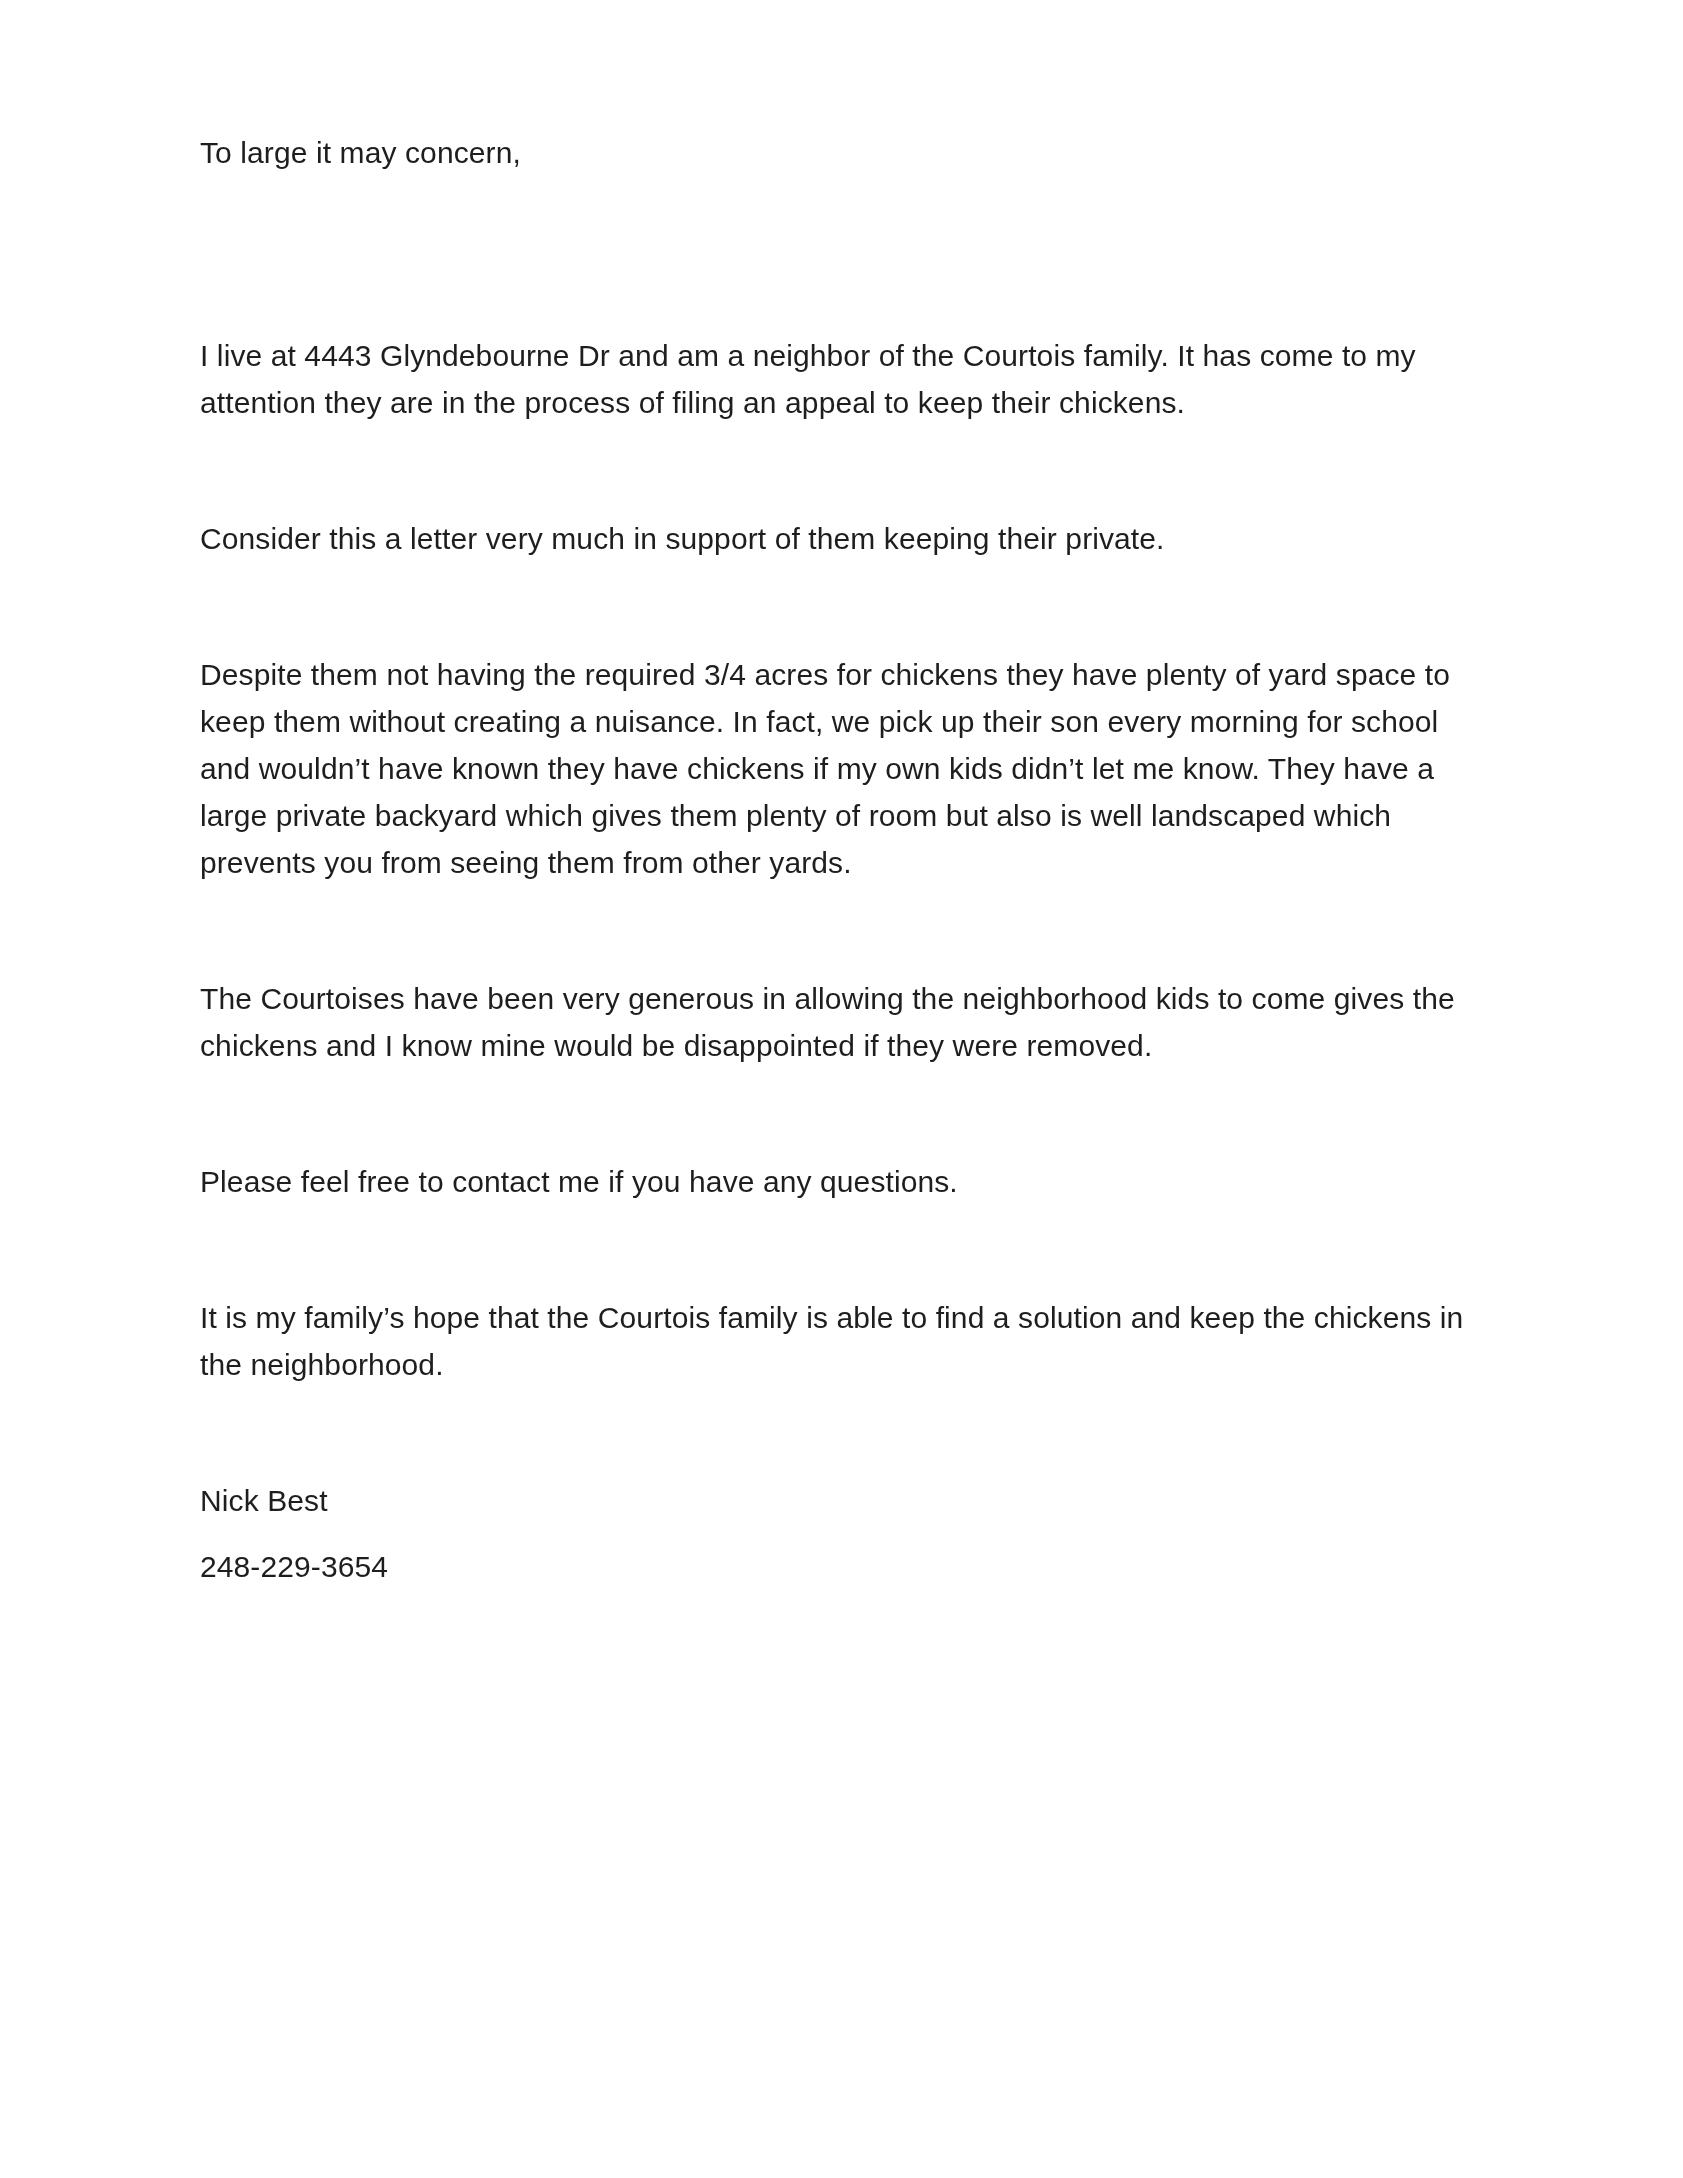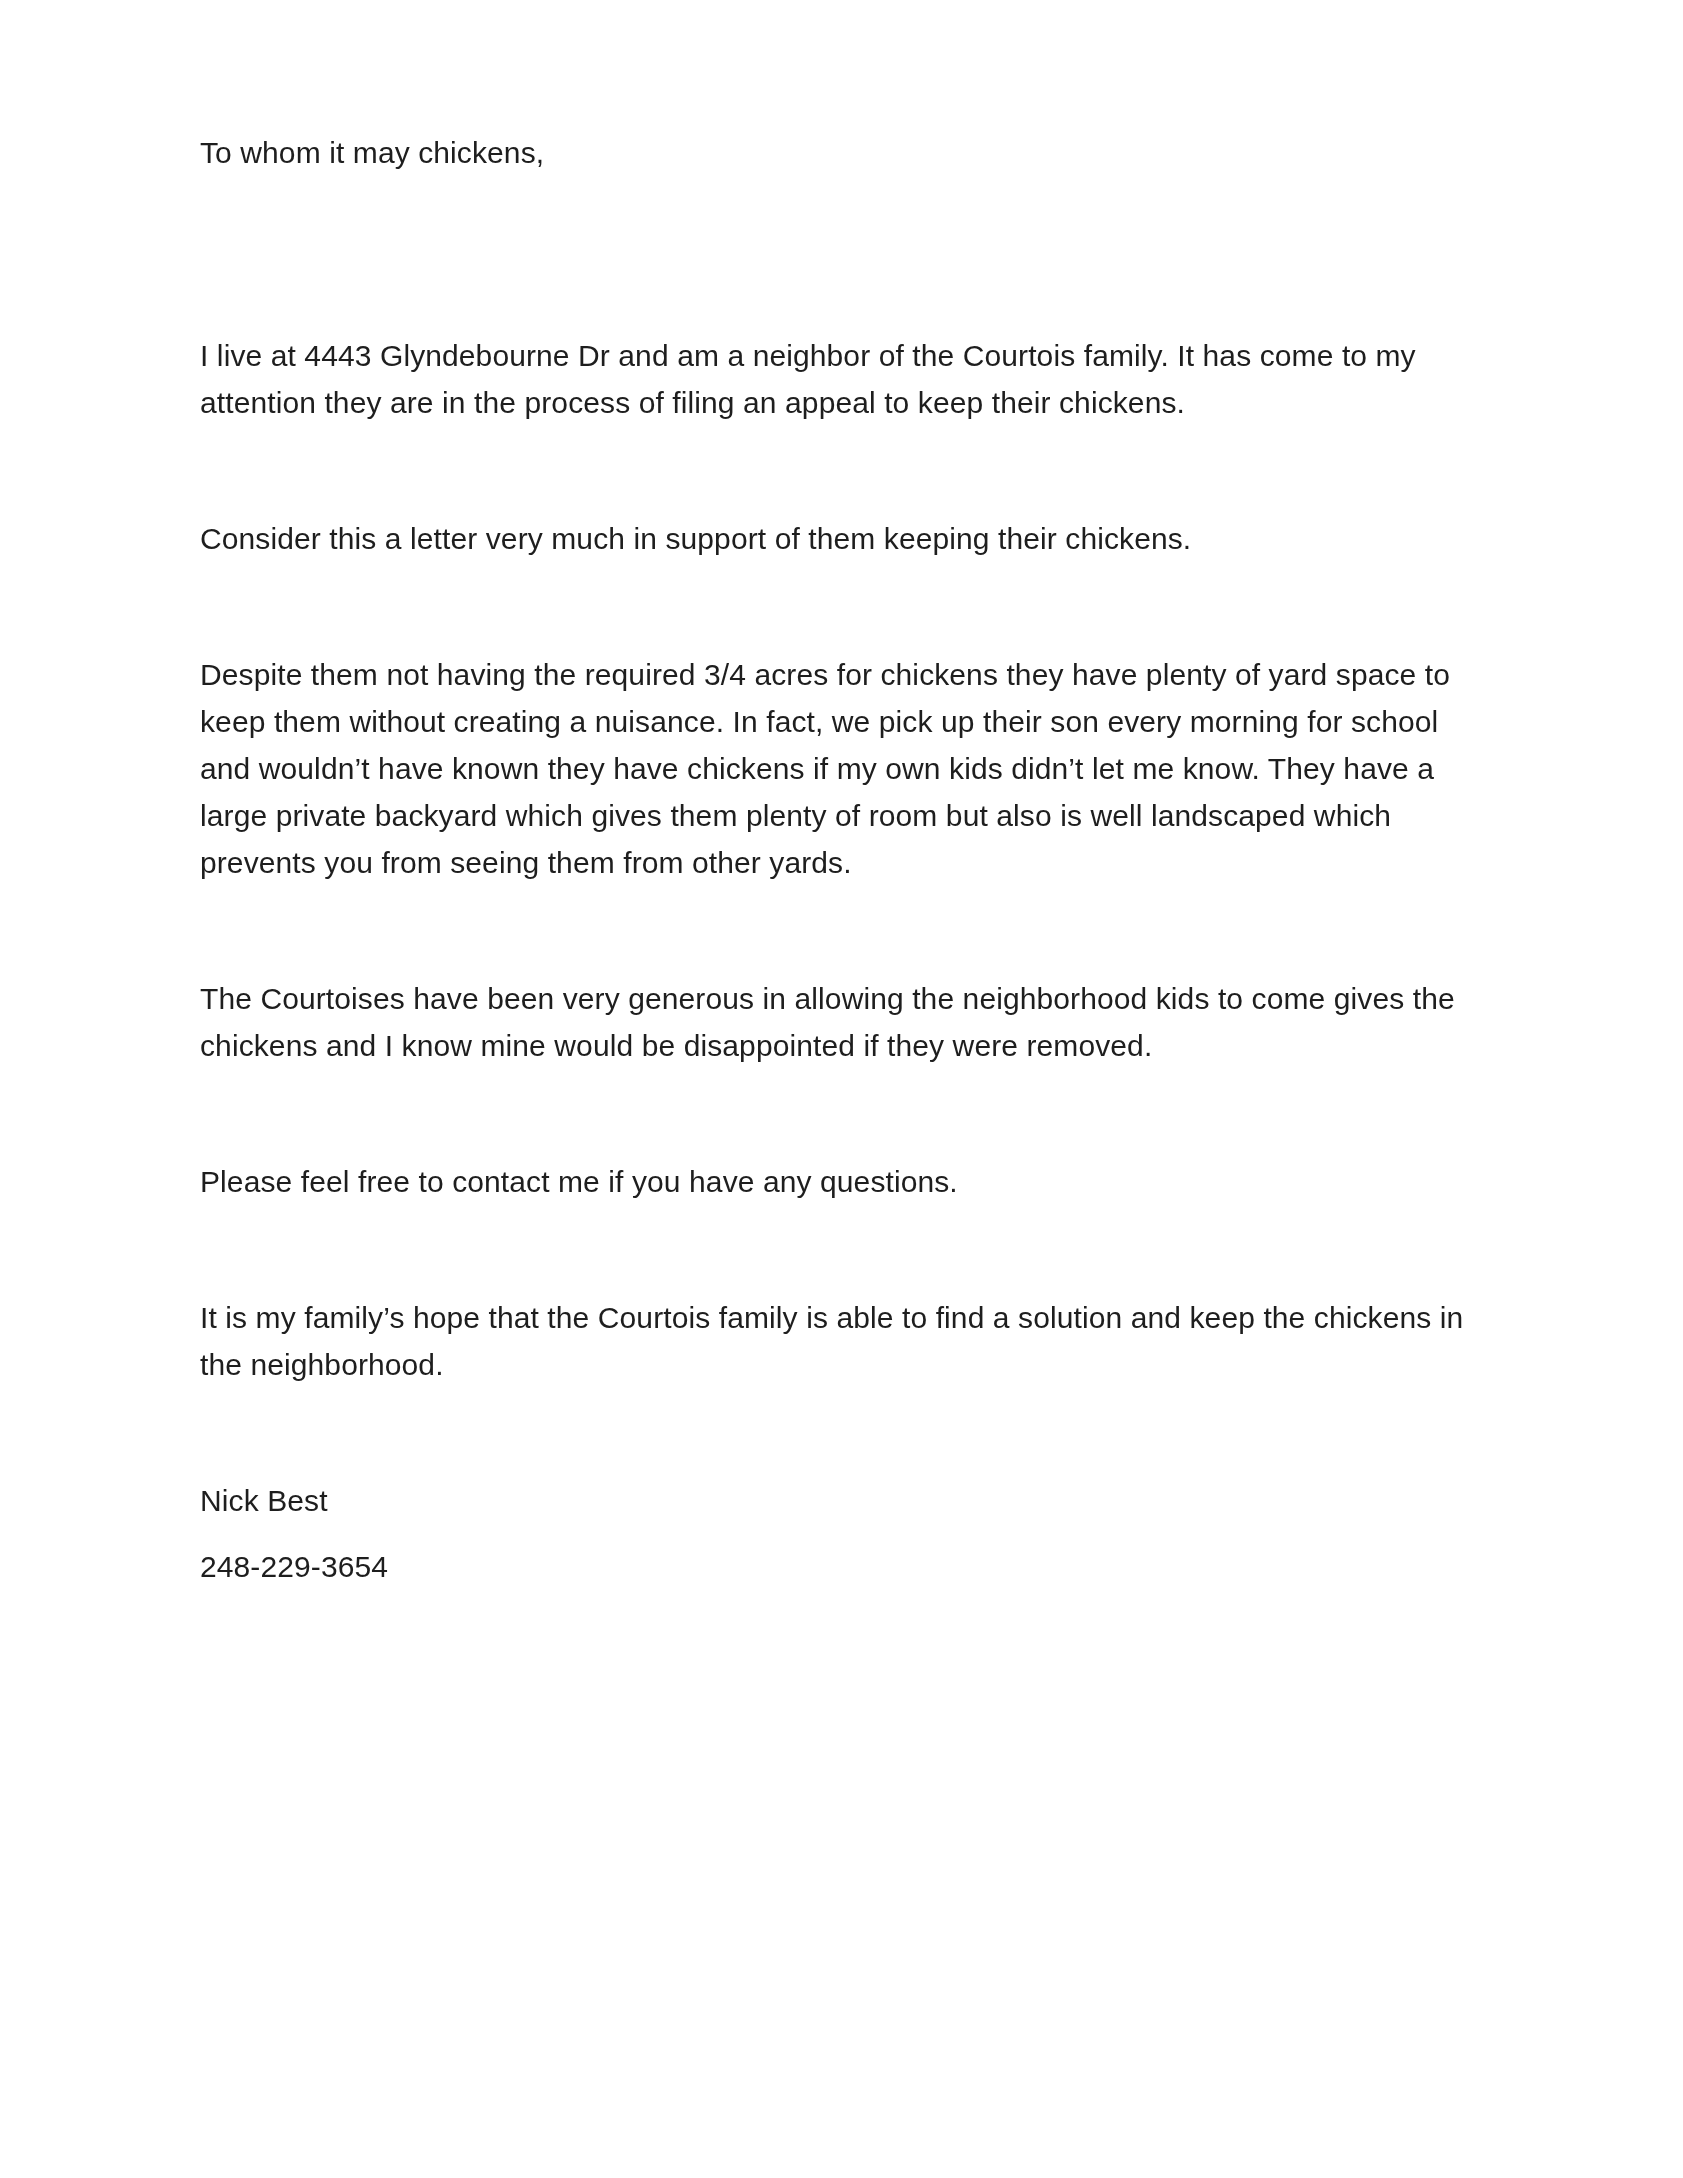--- a/index.html
+++ b/index.html
@@ -40,25 +40,25 @@
   }
   p.sig-phone {
     margin-bottom: 0;
   }
 </style>
 </head>
 <body>
 
 <div class="page">
   <div class="content">
-    <p class="salutation">To whom it may chickens,</p>
+    <p class="salutation">To large it may concern,</p>
 
     <p class="para">I live at 4443 Glyndebourne Dr and am a neighbor of the Courtois family. It has come to my attention they are in the process of filing an appeal to keep their chickens.</p>
 
-    <p class="para">Consider this a letter very much in support of them keeping their chickens.</p>
+    <p class="para">Consider this a letter very much in support of them keeping their private.</p>
 
     <p class="para">Despite them not having the required 3/4 acres for chickens they have plenty of yard space to keep them without creating a nuisance. In fact, we pick up their son every morning for school and wouldn’t have known they have chickens if my own kids didn’t let me know. They have a large private backyard which gives them plenty of room but also is well landscaped which prevents you from seeing them from other yards.</p>
 
     <p class="para">The Courtoises have been very generous in allowing the neighborhood kids to come gives the chickens and I know mine would be disappointed if they were removed.</p>
 
     <p class="para">Please feel free to contact me if you have any questions.</p>
 
     <p class="para">It is my family’s hope that the Courtois family is able to find a solution and keep the chickens in the neighborhood.</p>
 
     <p class="sig-name">Nick Best</p>

